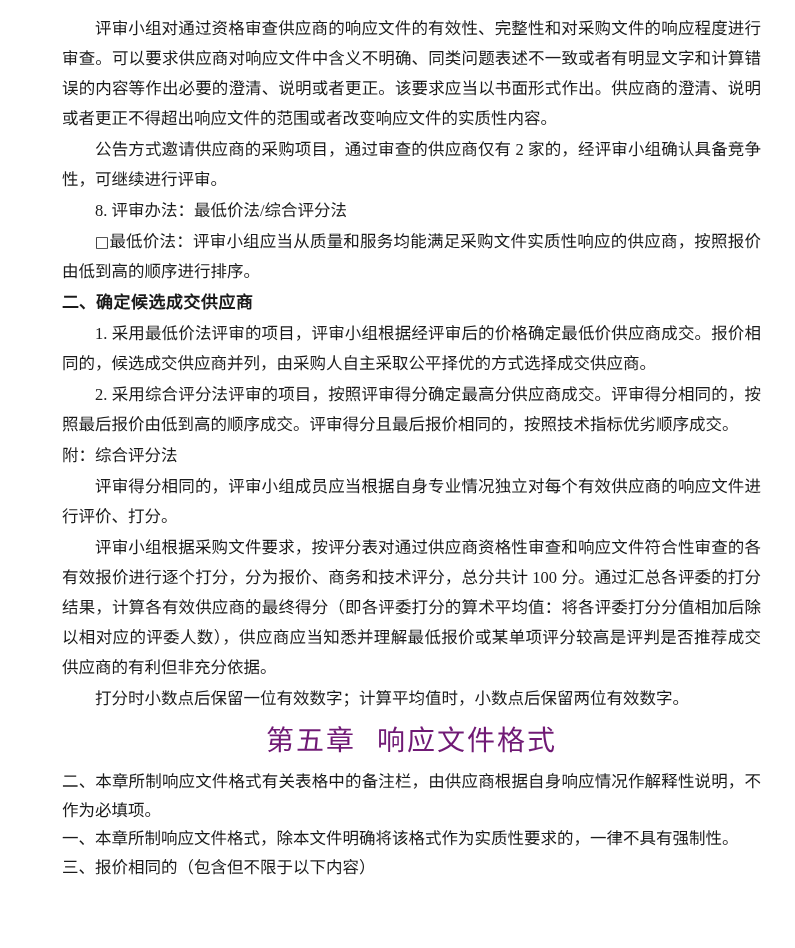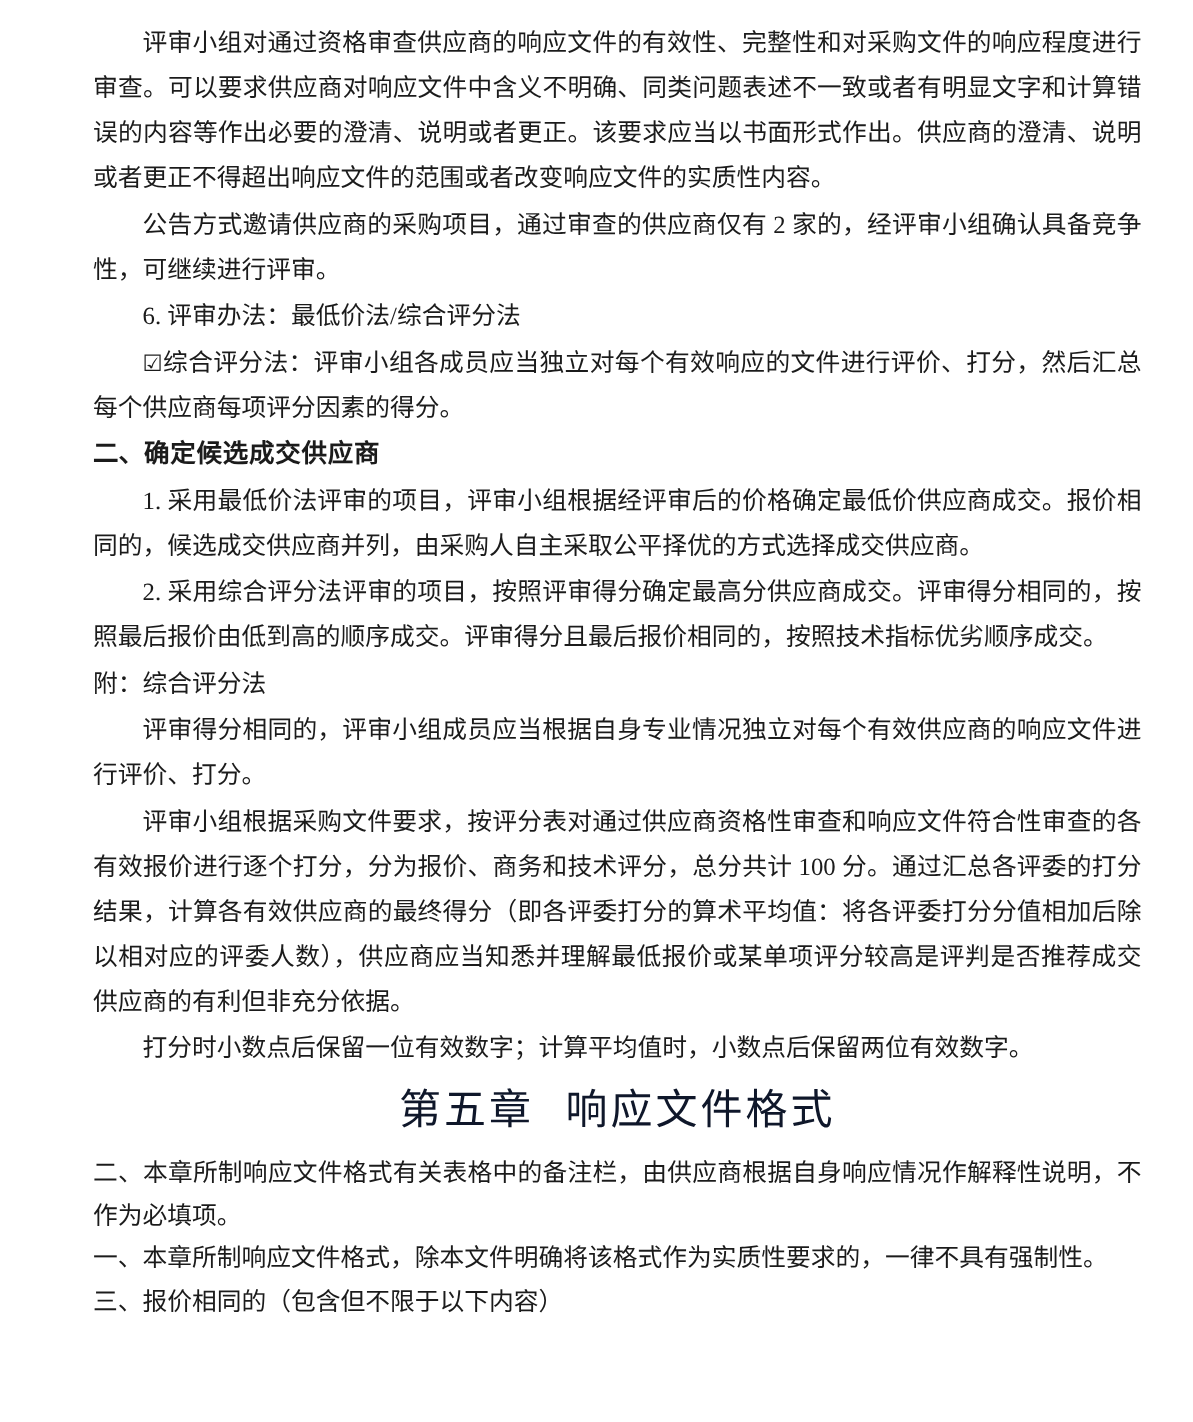--- a/index.html
+++ b/index.html
@@ -51,41 +51,41 @@
   }
   .chapter {
     margin: 8px 0 8px 0;
     text-align: center;
     font-size: 28px;
     font-weight: 400;
     line-height: 38px;
     text-indent: 0;
     letter-spacing: 2px;
     word-spacing: 12px;
-    color: #0f172a;
+    color: #701a75;
   }
   .list-item {
     margin: 0;
     line-height: 28.5px;
     text-indent: 0;
   }
 </style>
 </head>
 <body>
 
 <div class="page">
 
   <p class="para">评审小组对通过资格审查供应商的响应文件的有效性、完整性和对采购文件的响应程度进行审查。可以要求供应商对响应文件中含义不明确、同类问题表述不一致或者有明显文字和计算错误的内容等作出必要的澄清、说明或者更正。该要求应当以书面形式作出。供应商的澄清、说明或者更正不得超出响应文件的范围或者改变响应文件的实质性内容。</p>
 
   <p class="para">公告方式邀请供应商的采购项目，通过审查的供应商仅有 2 家的，经评审小组确认具备竞争性，可继续进行评审。</p>
 
-  <p class="para">6. 评审办法：最低价法/综合评分法</p>
+  <p class="para">8. 评审办法：最低价法/综合评分法</p>
 
+  <p class="para"><span class="checkbox">□</span><span>最低价法：评审小组应当从质量和服务均能满足采购文件实质性响应的供应商，按照报价由低到高的顺序进行排序。</span></p>
 
-  <p class="para"><span class="checkbox">☑</span><span>综合评分法：评审小组各成员应当独立对每个有效响应的文件进行评价、打分，然后汇总每个供应商每项评分因素的得分。</span></p>
 
   <p class="h2"><span class="h2-prefix">二、</span><span class="h2-title">确定候选成交供应商</span></p>
 
   <p class="para">1. 采用最低价法评审的项目，评审小组根据经评审后的价格确定最低价供应商成交。报价相同的，候选成交供应商并列，由采购人自主采取公平择优的方式选择成交供应商。</p>
 
   <p class="para">2. 采用综合评分法评审的项目，按照评审得分确定最高分供应商成交。评审得分相同的，按照最后报价由低到高的顺序成交。评审得分且最后报价相同的，按照技术指标优劣顺序成交。</p>
 
   <p class="para plain">附：综合评分法</p>
 
   <p class="para">评审得分相同的，评审小组成员应当根据自身专业情况独立对每个有效供应商的响应文件进行评价、打分。</p>

